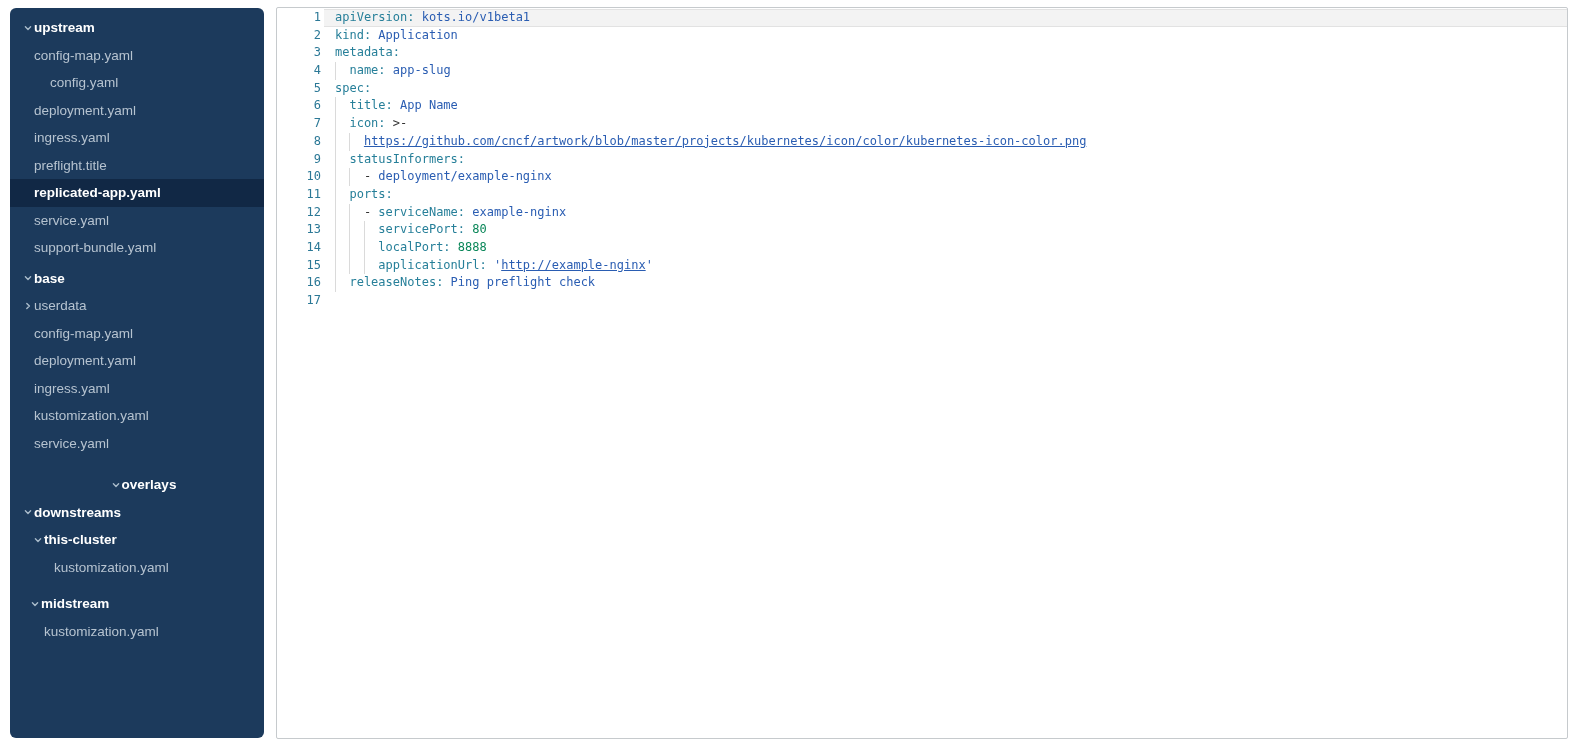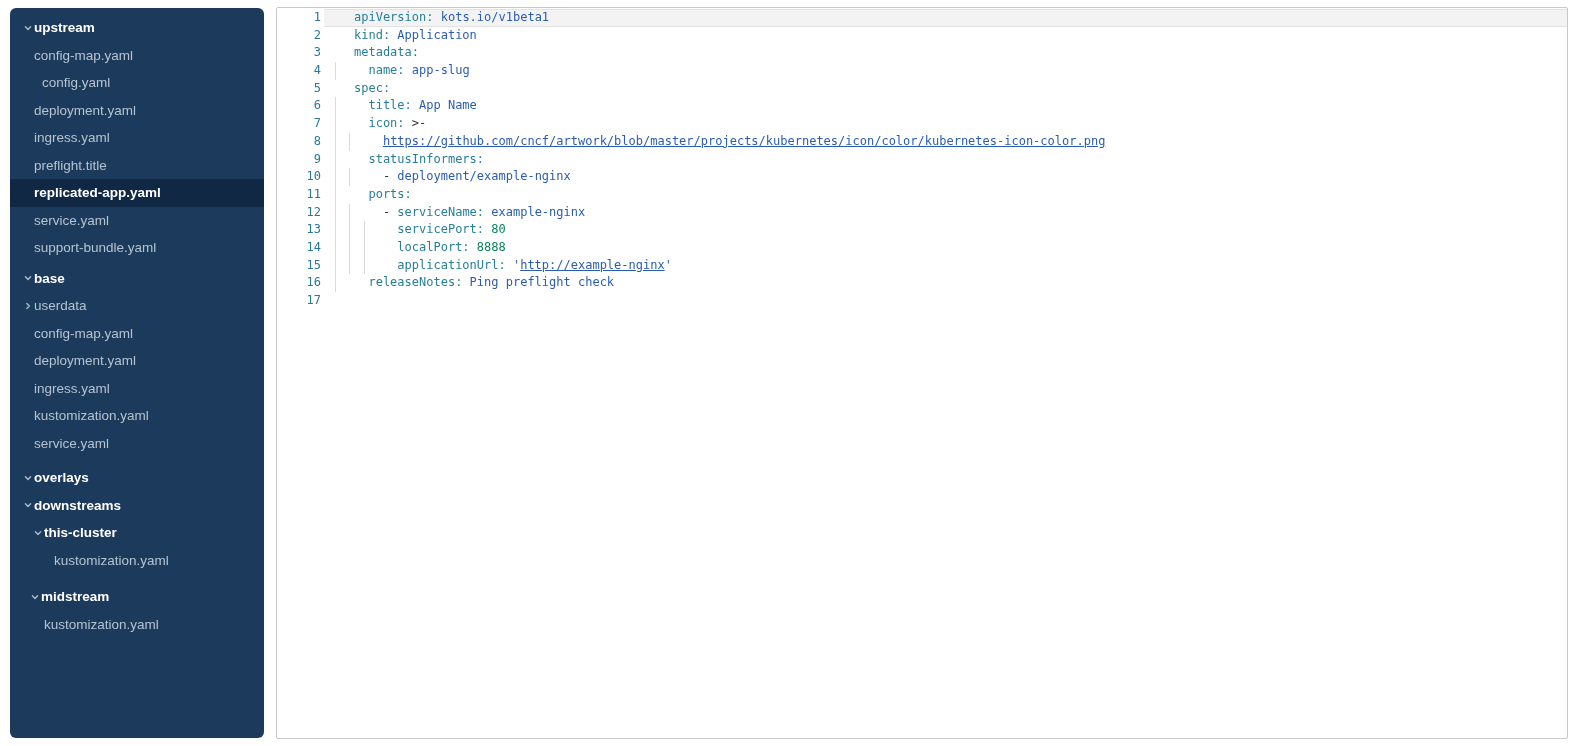--- a/index.html
+++ b/index.html
@@ -39,21 +39,21 @@
     position:absolute; left:0; top:0; width:44px; text-align:right;
     color:var(--line-number); user-select:none;
   }
   .cl-highlight {
     position:absolute; left:47px; right:0; top:0; height:17.7px;
     background:var(--current-line-bg);
     border-top:1px solid var(--current-line-border);
     border-bottom:1px solid var(--current-line-border);
   }
   .guide { position:absolute; top:0; bottom:0; width:1px; background:var(--indent-guide); }
-  .code-line > .code { position:relative;margin-left:19px; }
+  .code-line > .code { position:relative; }
   .tok-key { color:var(--key); }
   .tok-val { color:var(--value); }
   .tok-num { color:var(--number); }
   .tok-pun { color:var(--punctuation); }
   .tok-pln { color:var(--punctuation); }
   .tok-lnk { color:var(--link); text-decoration:underline; cursor:pointer; }
 </style>
 </head>
 <body>
 
@@ -62,21 +62,21 @@
       <span class="chev">
         <svg width="10" height="10" viewBox="0 0 10 10">
           <polyline points="2.4,3.8 5,6.4 7.6,3.8" fill="none" stroke="#a9bbca" stroke-width="1.4" stroke-linecap="round" stroke-linejoin="round"></polyline>
         </svg>
       </span>
       <span>upstream</span>
     </div>
     <div class="tree-row file" style="padding-left: 24px;">
       <span>config-map.yaml</span>
     </div>
-    <div class="tree-row file" style="padding-left: 32px;">
+    <div class="tree-row file" style="padding-left: 40px;">
       <span>config.yaml</span>
     </div>
     <div class="tree-row file" style="padding-left: 24px;">
       <span>deployment.yaml</span>
     </div>
     <div class="tree-row file" style="padding-left: 24px;">
       <span>ingress.yaml</span>
     </div>
     <div class="tree-row file" style="padding-left: 24px;">
       <span>preflight.title</span>
@@ -114,21 +114,21 @@
     </div>
     <div class="tree-row file" style="padding-left: 24px;">
       <span>ingress.yaml</span>
     </div>
     <div class="tree-row file" style="padding-left: 24px;">
       <span>kustomization.yaml</span>
     </div>
     <div class="tree-row file" style="padding-left: 24px;">
       <span>service.yaml</span>
     </div>
-    <div class="tree-row section" style="margin-top: 7px; padding-left: 13px;">
+    <div class="tree-row section" style="margin-top: 14px; padding-left: 13px; justify-content: center;">
       <span class="chev">
         <svg width="10" height="10" viewBox="0 0 10 10">
           <polyline points="2.4,3.8 5,6.4 7.6,3.8" fill="none" stroke="#a9bbca" stroke-width="1.4" stroke-linecap="round" stroke-linejoin="round"></polyline>
         </svg>
       </span>
       <span>overlays</span>
     </div>
     <div class="tree-row section" style="padding-left: 13px;">
       <span class="chev">
         <svg width="10" height="10" viewBox="0 0 10 10">

